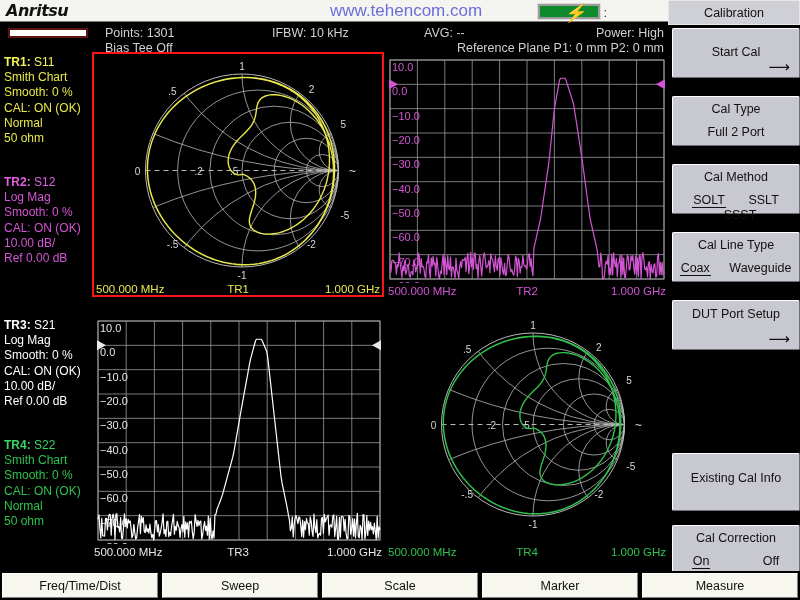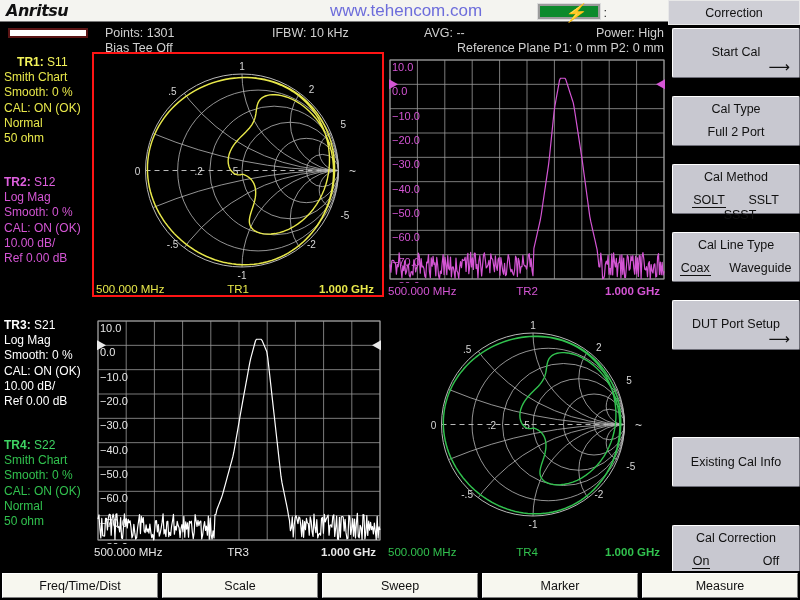--- a/index.html
+++ b/index.html
@@ -61,21 +61,21 @@
   #ifbw  { left: 272px; top: 26px; }
   #avg   { left: 424px; top: 26px; }
   #power { left: 560px; top: 26px; width: 104px; text-align: right; }
   #refpl { left: 430px; top: 41px; width: 234px; text-align: right; }
 
   
   .traceinfo { position: absolute; font-size: 12px; line-height: 15.2px; }
   .traceinfo .ttl { font-weight: bold; }
   .traceinfo .ttl .param { font-weight: normal; }
   #tr1info { left: 4px; top: 55px; color: #e8e84a; }
-  #tr1info .ttl { color: #f4f45a; text-align: center; }
+  #tr1info .ttl { color: #f4f45a; }
   #tr2info { left: 4px; top: 175px; color: #d455d4; }
   #tr2info .ttl { color: #e060e0; }
   #tr3info { left: 4px; top: 318px; color: #ffffff; }
   #tr3info .ttl { color: #ffffff; }
   #tr4info { left: 4px; top: 438px; color: #31c14e; }
   #tr4info .ttl { color: #3ed463; }
 
   
   .pane { position: absolute; }
   #tr1pane { left: 92px; top: 52px;  width: 292px; height: 245px; }
@@ -85,21 +85,21 @@
 
   #tr1pane.active { border: 2px solid #ff1414; }
 
   .panelabels {
     position: absolute; left: 0; bottom: 0; width: 100%;
     font-size: 11.5px; height: 14px;
   }
   .panelabels span { position: absolute; bottom: 0; }
   .panelabels .lf { left: 2px; }
   .panelabels .cn { left: 50%; transform: translateX(-50%); }
-  .panelabels .rt { right: 8px; font-weight: bold; }
+  .panelabels .rt { right: 2px; }
   .lbl-yellow { color: #e8e84a; }
   .lbl-magenta { color: #d455d4; }
   .lbl-white { color: #e8e8e8; }
   .lbl-green { color: #31c14e; }
 
   
   #softkeys {
     position: absolute; left: 668px; top: 0; width: 132px; height: 570px;
     background: #000;
   }
@@ -387,21 +387,21 @@
       </svg>
     <div class="panelabels">
       <span class="lf lbl-green">500.000 MHz</span>
       <span class="cn lbl-green">TR4</span>
       <span class="rt lbl-green">1.000 GHz</span>
     </div>
   </div>
 
   <div id="softkeys">
     <div class="sk title-only" style="top:0;height:25px;">
-      <div class="l1" style="top:5px;">Correction</div>
+      <div class="l1" style="top:5px;">Calibration</div>
     </div>
 
     <div class="sk" style="top:28px;height:50px;">
       <div class="l1" style="top:16px;">Start Cal</div>
       <div class="arrow">⟶</div>
     </div>
 
     <div class="sk" style="top:96px;height:50px;">
       <div class="l1" style="top:5px;">Cal Type</div>
       <div class="l2" style="top:28px;">Full 2 Port</div>
@@ -418,38 +418,38 @@
 
     <div class="sk" style="top:232px;height:50px;">
       <div class="l1" style="top:5px;">Cal Line Type</div>
       <div class="l2" style="top:28px;">
         <span class="opt sel">Coax</span>
         <span class="opt" style="margin-left:14px">Waveguide</span>
       </div>
     </div>
 
     <div class="sk" style="top:300px;height:50px;">
-      <div class="l1" style="top:16px;">DUT Port Setup</div>
+      <div class="l1" style="top:6px;">DUT Port Setup</div>
       <div class="arrow">⟶</div>
     </div>
 
-    <div class="sk" style="top:437px;height:50px;">
+    <div class="sk" style="top:453px;height:58px;">
       <div class="l1" style="top:17px;">Existing Cal Info</div>
     </div>
 
     <div class="sk" style="top:505px;height:50px;margin-top:20px;">
       <div class="l1" style="top:5px;">Cal Correction</div>
       <div class="l2" style="top:28px;">
         <span class="opt sel">On</span>
         <span class="opt" style="margin-left:48px">Off</span>
       </div>
     </div>
   </div>
 
   <div id="botmenu">
     <div class="botbtn">Freq/Time/Dist</div>
+    <div class="botbtn">Sweep</div>
     <div class="botbtn">Scale</div>
-    <div class="botbtn">Sweep</div>
     <div class="botbtn">Marker</div>
     <div class="botbtn">Measure</div>
   </div>
 
 </div>
 
 </body></html>

